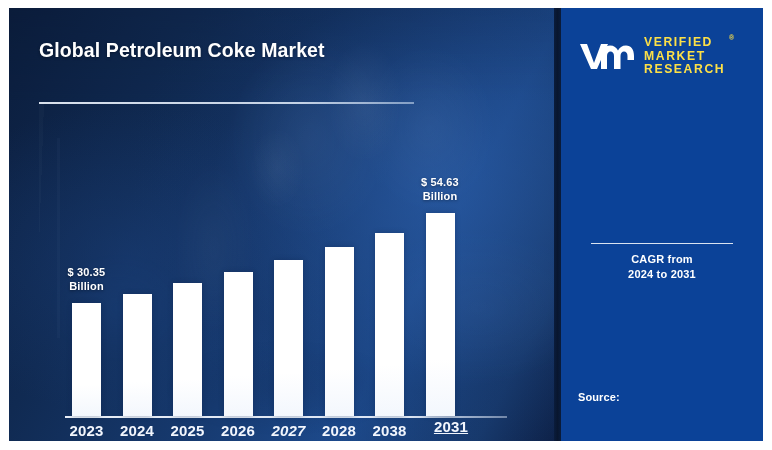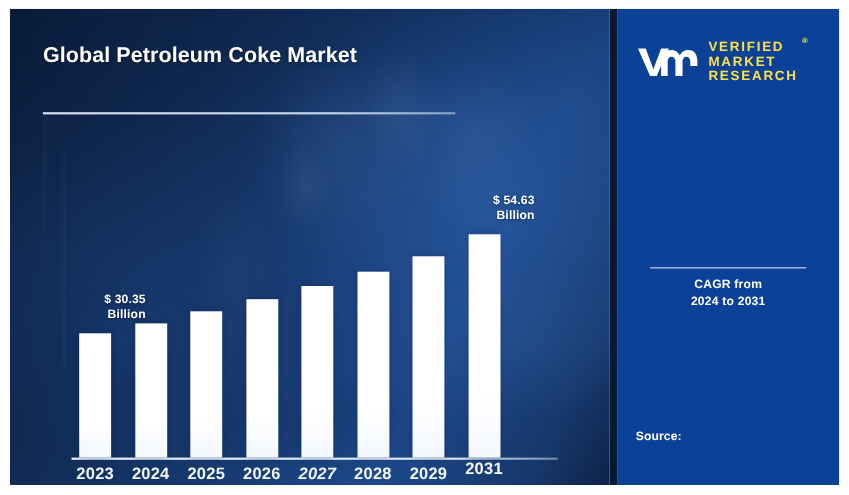--- a/index.html
+++ b/index.html
@@ -123,21 +123,21 @@
     font-size: 15px;
     font-weight: bold;
     color: #f2f6fd;
     letter-spacing: 0.2px;
   }
   .tick-label.raised { top: 410px; }
 
   .value-callout {
     position: absolute;
     width: 92px;
-    text-align: right;
+    text-align: center;
     font-size: 11px;
     font-weight: bold;
     color: #ffffff;
     line-height: 14px;
     letter-spacing: 0.15px;
     text-shadow: 0 1px 3px rgba(0,0,0,0.40);
   }
 
   
   .divider {
@@ -250,23 +250,23 @@
           <div class="tick-label" style="left: 104px;">2024</div>
           <div class="bar" title="2025: 35.67" style="left: 164px; height: 132.692px;"></div>
           <div class="tick-label" style="left: 154.5px;">2025</div>
           <div class="bar" title="2026: 38.67" style="left: 214.5px; height: 143.852px;"></div>
           <div class="tick-label" style="left: 205px;">2026</div>
           <div class="bar" title="2027: 41.92" style="left: 265px; height: 155.942px;"></div>
           <div class="tick-label" style="left: 255.5px; font-style: italic;">2027</div>
           <div class="bar" title="2028: 45.44" style="left: 315.5px; height: 169.037px;"></div>
           <div class="tick-label" style="left: 306px;">2028</div>
           <div class="bar" title="2029: 49.26" style="left: 366px; height: 183.247px;"></div>
-          <div class="tick-label" style="left: 356.5px;">2029</div>
+          <div class="tick-label" style="left: 356.5px;">2038</div>
           <div class="bar" title="2031: 54.63" style="left: 416.5px; height: 203.224px;"></div>
-          <div class="tick-label raised" style="left: 407px;">2031</div>
+          <div class="tick-label raised" style="left: 418px; text-decoration: underline;">2031</div>
           <div class="value-callout" style="left: 31.5px; top: 257.098px;">
             <div>$ 30.35</div>
             <div>Billion</div>
           </div>
           <div class="value-callout" style="left: 385px; top: 166.776px;">
             <div>$ 54.63</div>
             <div>Billion</div>
           </div>
         </div>
     </div>

